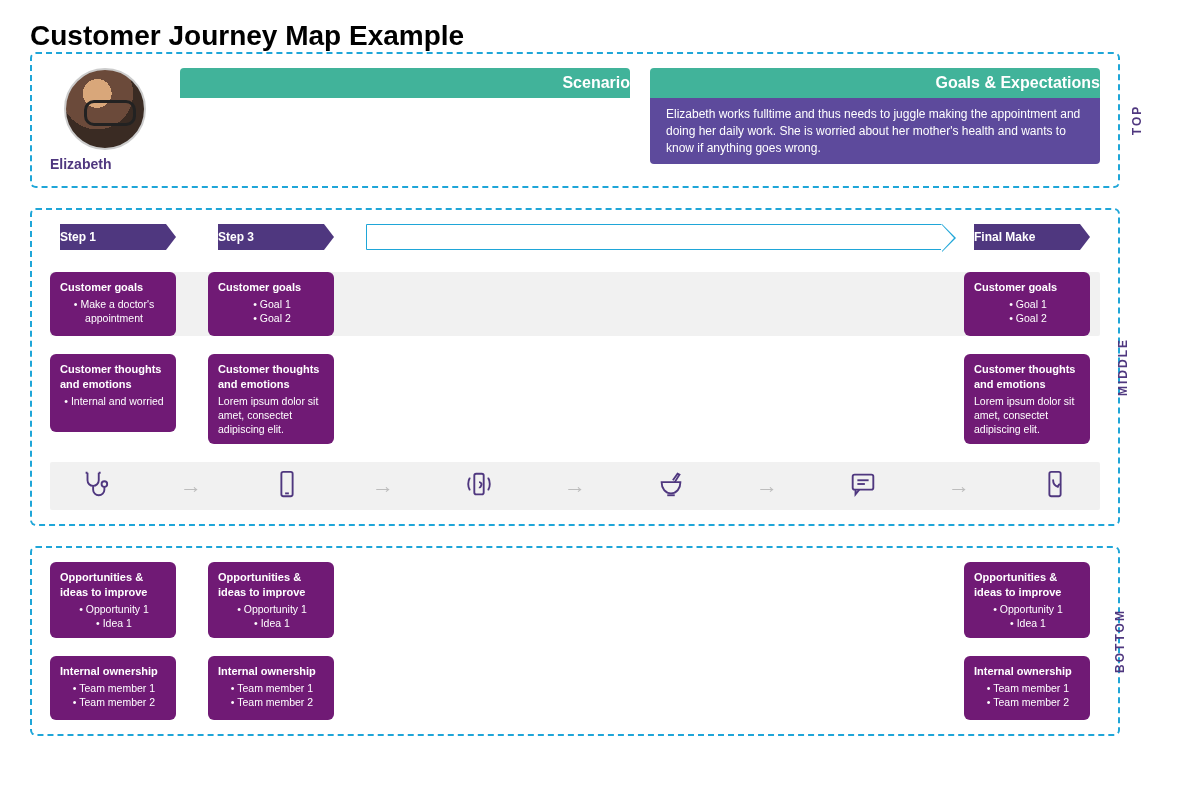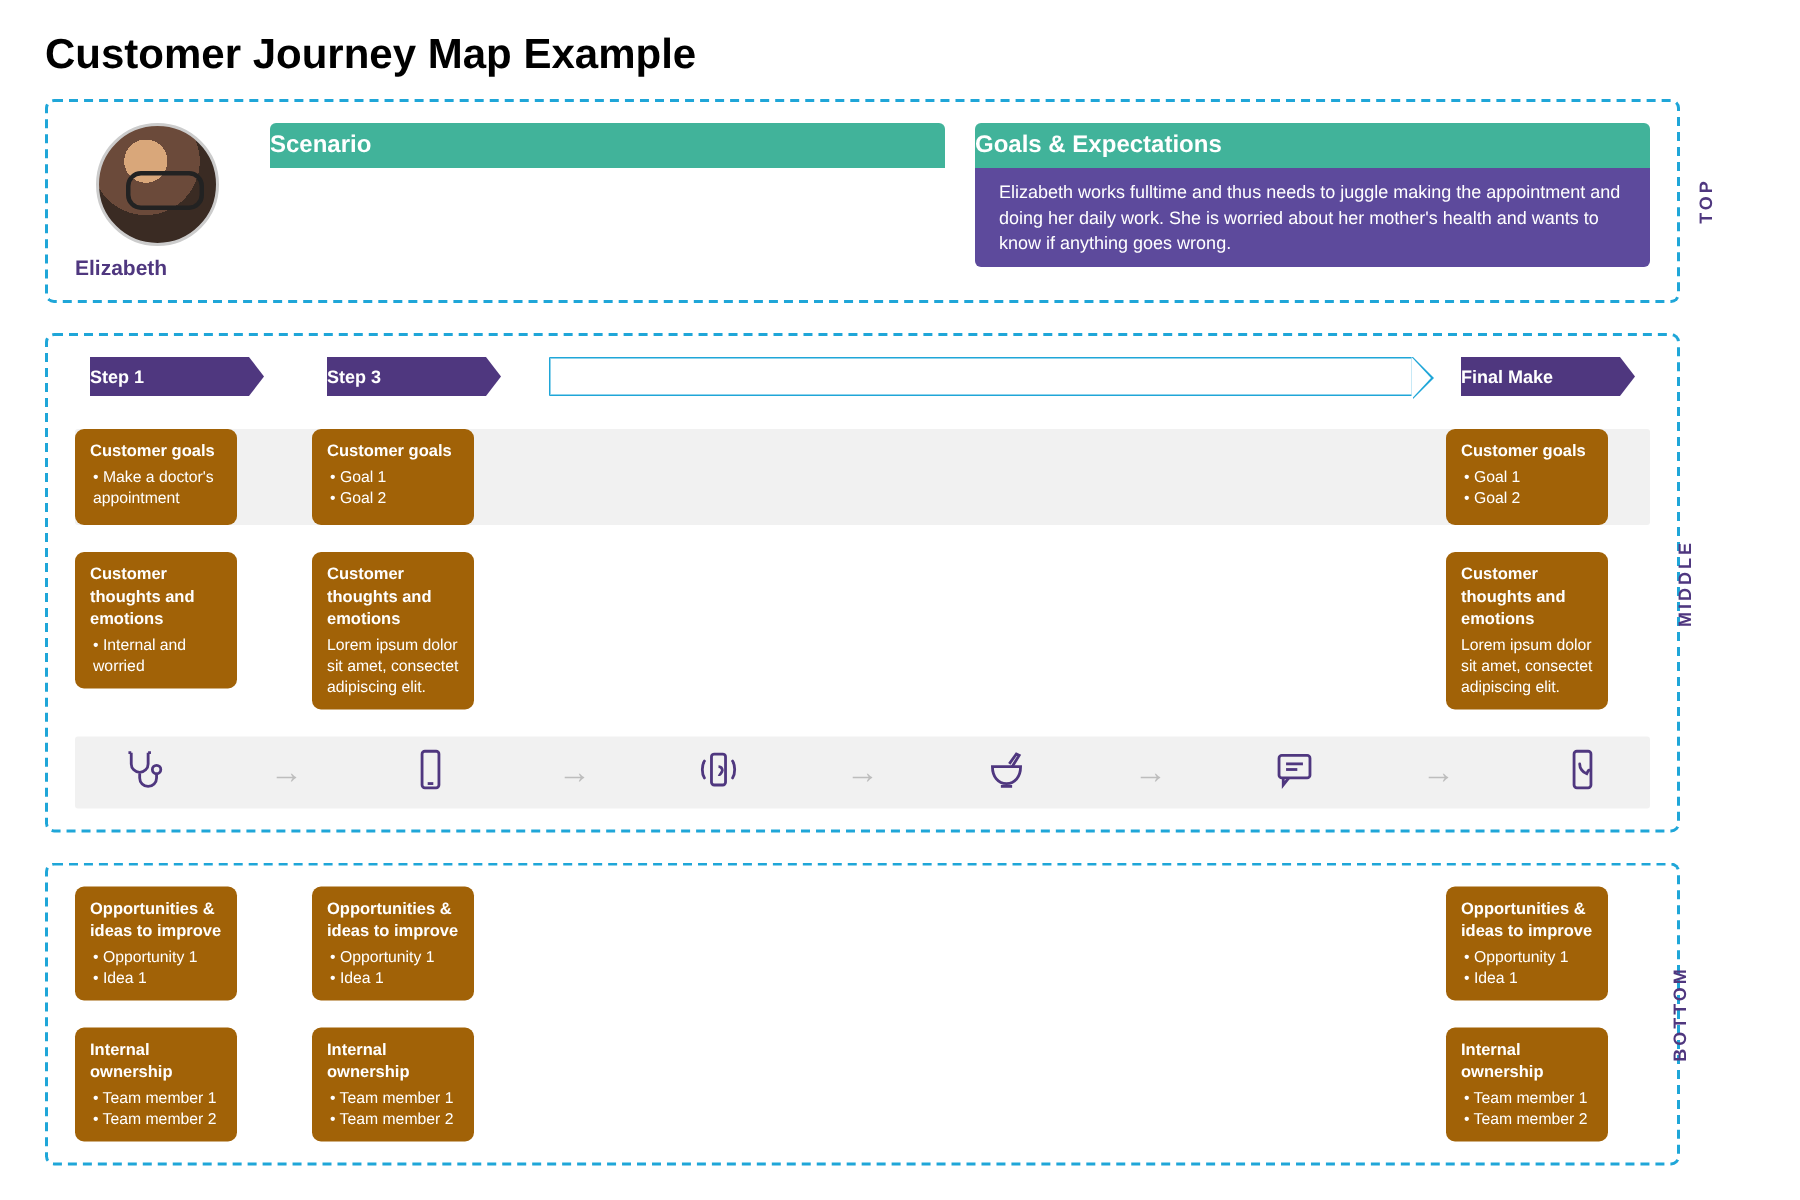--- a/index.html
+++ b/index.html
@@ -8,21 +8,21 @@
     background: #fff;
     width: 1200px;
     height: 800px;
     padding: 20px 30px;
     position: relative;
   }
   h1.title {
     font-size: 28px;
     font-weight: 900;
     color: #000;
-    margin-bottom: 14px;
+    margin-bottom: 0;
   }
   .zone {
     border: 2px dashed #1fa6d8;
     border-radius: 6px;
     padding: 14px 18px;
     margin-bottom: 20px;
     position: relative;
     width: 1090px;
   }
   .zone-label {
@@ -55,21 +55,21 @@
   .persona-name { color: #4f377f; font-weight: 900; font-size: 14px; }
   .infocard {
     flex: 1;
     border-radius: 4px;
     overflow: hidden;
     min-height: 88px;
   }
   .infocard-head {
     background: #41b39a;
     color: #fff;
-    text-align: left;
+    text-align: right;
     font-weight: 900;
     padding: 6px 0;
     font-size: 16px;
   }
   .infocard-body {
     background: #5d4a9c;
     color: #fff;
     font-size: 12px;
     padding: 8px 16px;
     line-height: 1.4;
@@ -136,32 +136,32 @@
   }
   .row-bg {
     position: absolute;
     left: 0; right: 0;
     height: 64px;
     background: #f1f1f1;
     z-index: -1;
     border-radius: 2px;
   }
   .greencard {
-    background: #a16207;
+    background: #701a75;
     color: #fff;
     border-radius: 6px;
     padding: 8px 10px;
     font-size: 10.5px;
     line-height: 1.35;
     margin-top: 18px;
     min-height: 64px;
-    width: 108px;
+    width: 126px;
   }
   .greencard .gc-title { font-weight: 900; font-size: 11px; margin-bottom: 2px; }
-  .greencard ul { list-style: none; padding-left: 2px; }
+  .greencard ul { list-style: none; padding-left: 2px; text-align: center; }
   .greencard li::before { content:"• "; }
   .steps-row { display:flex; gap:22px; align-items:center; margin-bottom:4px; }
   .steps-row .spacer-chevron { flex:1; position:relative; }
   
   .iconstrip {
     margin-top: 18px;
     background: #f1f1f1;
     height: 48px;
     border-radius: 2px;
     display: flex;

